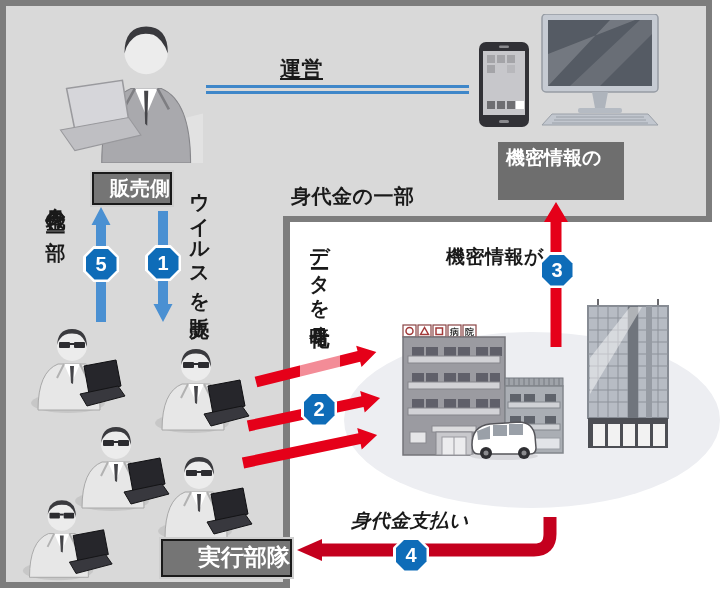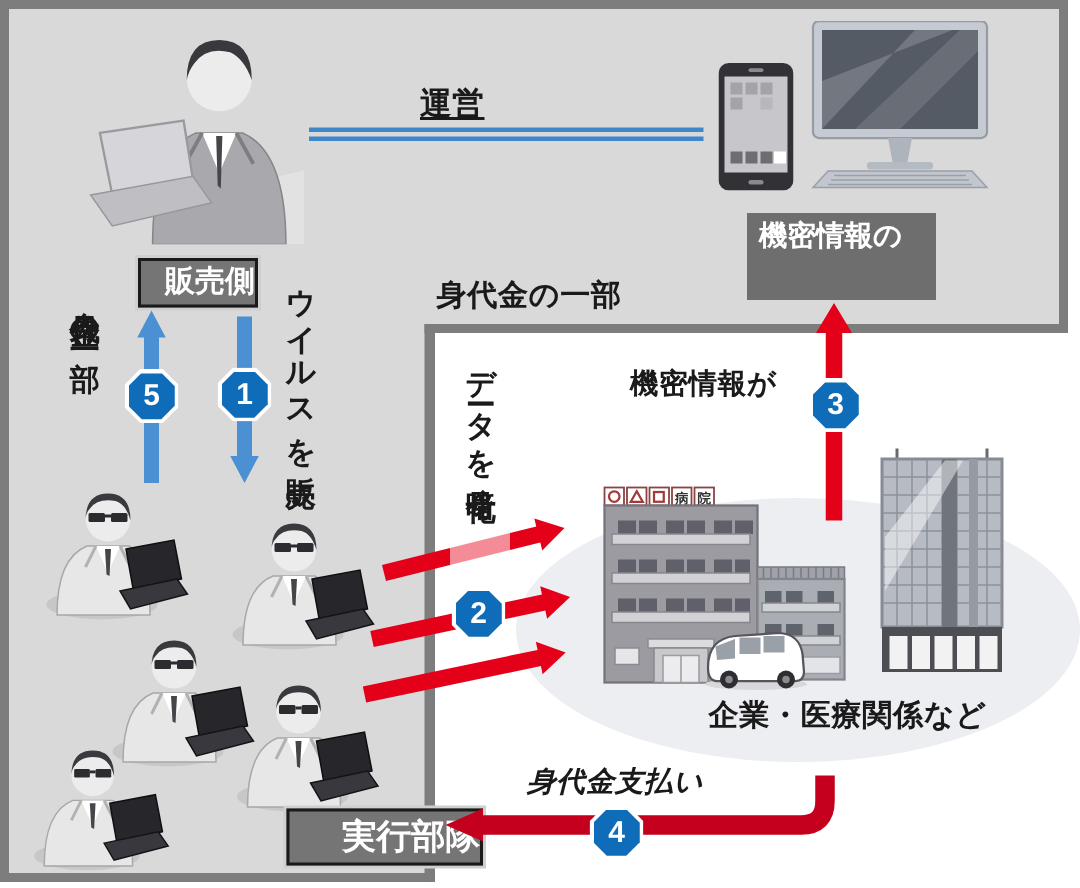--- a/index.html
+++ b/index.html
@@ -147,21 +147,21 @@
   <svg class="abs" style="left:72px;top:414px;z-index:3;" width="100" height="100" viewBox="0 0 100 100">
       <use href="#sym-attacker"></use>
     </svg>
   <svg class="abs" style="left:155px;top:444px;z-index:3;" width="100" height="100" viewBox="0 0 100 100">
       <use href="#sym-attacker"></use>
     </svg>
   <svg class="abs" style="left:20px;top:488px;z-index:3;" width="95" height="95" viewBox="0 0 100 100">
       <use href="#sym-attacker"></use>
     </svg>
 
-  <div class="abs graybox" style="left:161px;top:539px;width:131px;height:38px;font-size:23px;line-height:32px;z-index:3;margin-left:30px;">実行部隊</div>
+  <div class="abs graybox" style="left:161px;top:539px;width:131px;height:38px;font-size:23px;line-height:32px;z-index:3;">実行部隊</div>
 
   <svg class="abs" style="left:340px;top:298px;z-index:3;" width="380" height="212" viewBox="0 0 380 212">
     <ellipse cx="192" cy="122" rx="188" ry="88" fill="#edeef2"></ellipse>
 
     <g>
       <line x1="258" y1="1" x2="258" y2="10" stroke="#6a6a6e" stroke-width="2"></line>
       <line x1="318" y1="1" x2="318" y2="10" stroke="#6a6a6e" stroke-width="2"></line>
       <rect x="248" y="8" width="80" height="112" fill="#b7bcc4" stroke="#878c94" stroke-width="2"></rect>
       <g stroke="#8d929a" stroke-width="1">
         <line x1="258" y1="8" x2="258" y2="120"></line>
@@ -285,21 +285,20 @@
         <rect x="153" y="127" width="14" height="11" fill="#9aa0a8"></rect>
         <rect x="169" y="126" width="14" height="11" fill="#9aa0a8"></rect>
         <circle cx="146" cy="155" r="6" fill="#2e2e32"></circle>
           <circle cx="146" cy="155" r="2.5" fill="#8a8a8e"></circle>
         <circle cx="184" cy="155" r="6" fill="#2e2e32"></circle>
           <circle cx="184" cy="155" r="2.5" fill="#8a8a8e"></circle>
       </g>
     </g>
   </svg>
 
-  <div class="abs jpb" style="left:450px;top:463px;width:230px;text-align:center;font-size:20px;z-index:3;">企業・医療関係など</div>
 
   <svg class="abs" style="left:0;top:0;z-index:4;pointer-events:none;" width="720" height="592" viewBox="0 0 720 592">
 
     <g transform="translate(163,211) rotate(90)">
       <path d="M0,-5 L93,-5 L93,-9.5 L111,0 L93,9.5 L93,5 L0,5 Z" fill="#4a90d2"></path>
     </g>
 
     <g transform="translate(101,322) rotate(-90)">
       <path d="M0,-5 L97,-5 L97,-9.5 L115,0 L97,9.5 L97,5 L0,5 Z" fill="#4a90d2"></path>
     </g>
@@ -322,21 +321,21 @@
       <path d="M550,517 L550,534 Q550,550 534,550 L320,550" fill="none" stroke="#c4001e" stroke-width="13"></path>
       <polygon points="322,539 322,561 297,550" fill="#c4001e"></polygon>
     </g>
   </svg>
 
   <div class="abs" style="left:300px;top:230px;width:40px;height:166px;background:rgba(255,255,255,0.55);
        display:flex;align-items:center;justify-content:center;z-index:5;">
     <div class="vert" style="height:160px;">データを暗号化</div>
   </div>
 
-  <div class="abs jp" style="left:420px;top:245px;width:124px;text-align:left;font-size:19px;line-height:23px;z-index:5;">
+  <div class="abs jp" style="left:420px;top:245px;width:124px;text-align:right;font-size:19px;line-height:23px;z-index:5;">
     <div>機密情報が</div>
   </div>
 
   <div class="abs jp" style="left:350px;top:508px;width:120px;text-align:center;font-size:19px;z-index:5;font-style:italic;">身代金支払い</div>
 
   <div class="abs badge" style="left:83px;top:246px;">
     <div class="in">5</div>
   </div>
   <div class="abs badge" style="left:145px;top:245px;">
     <div class="in">1</div>

